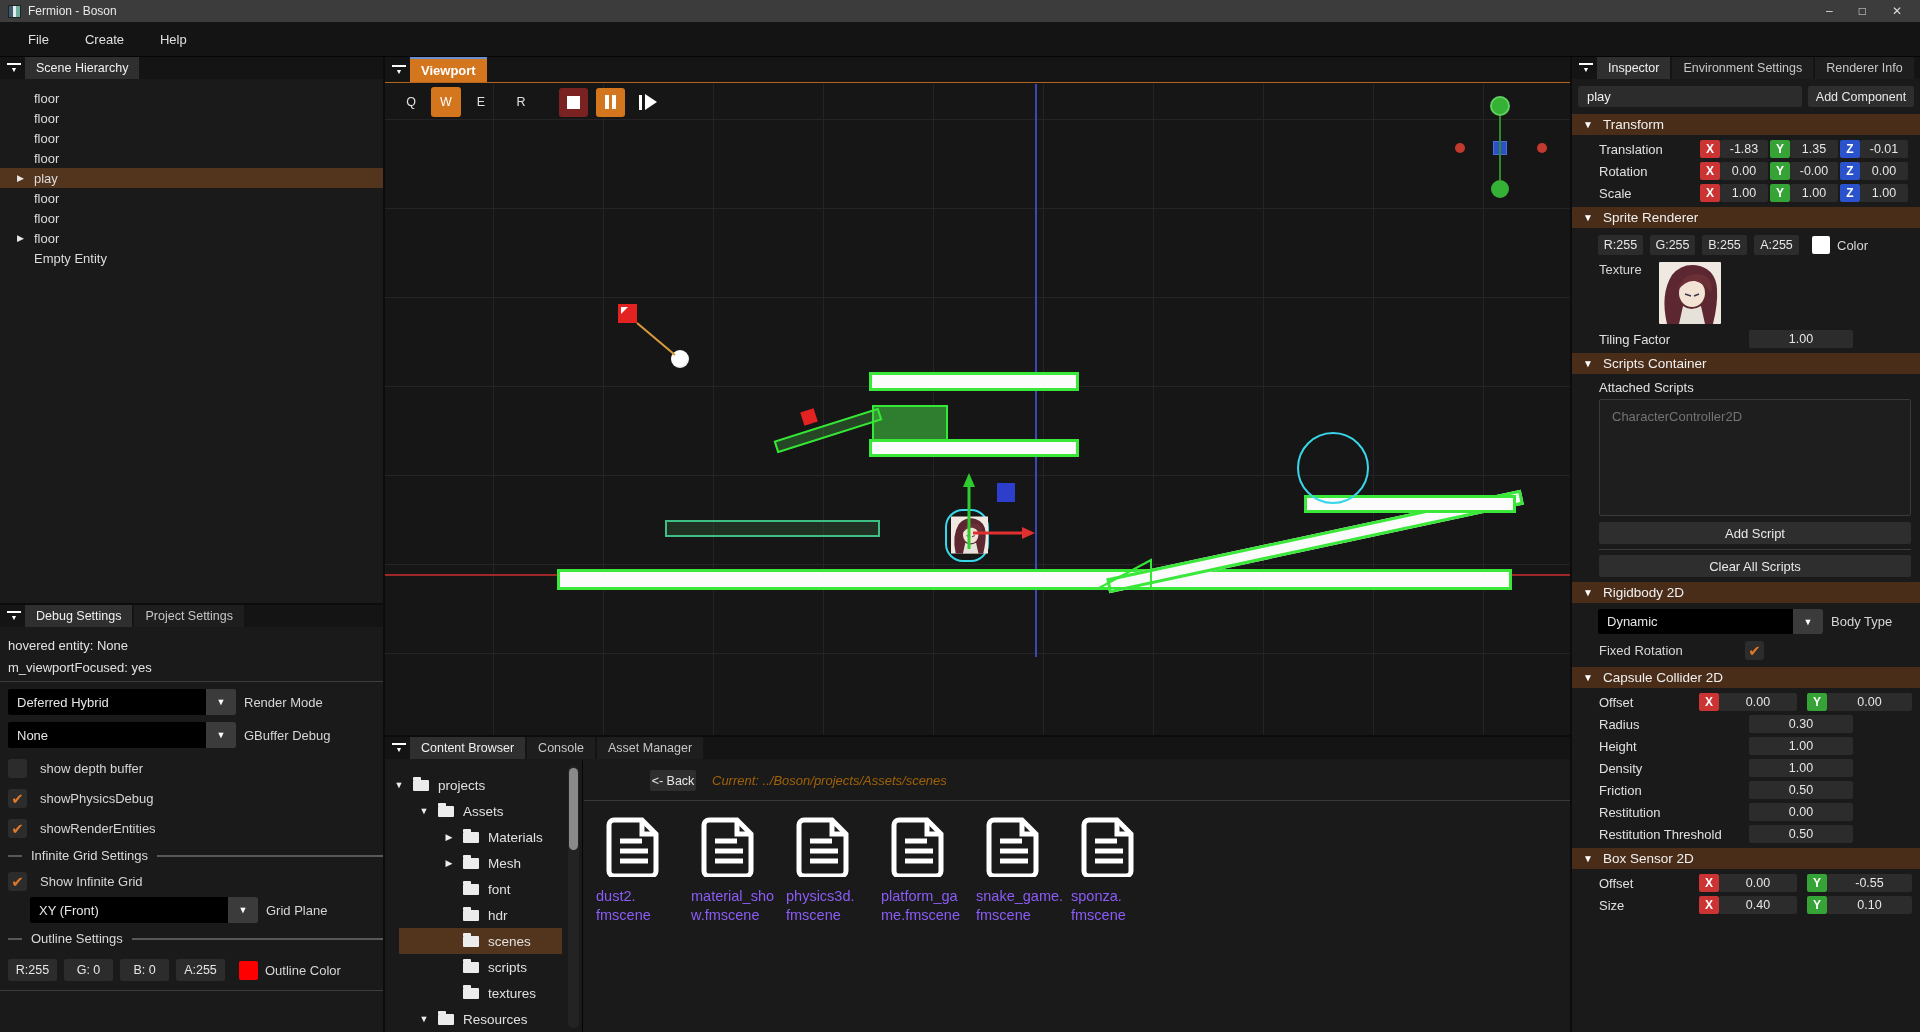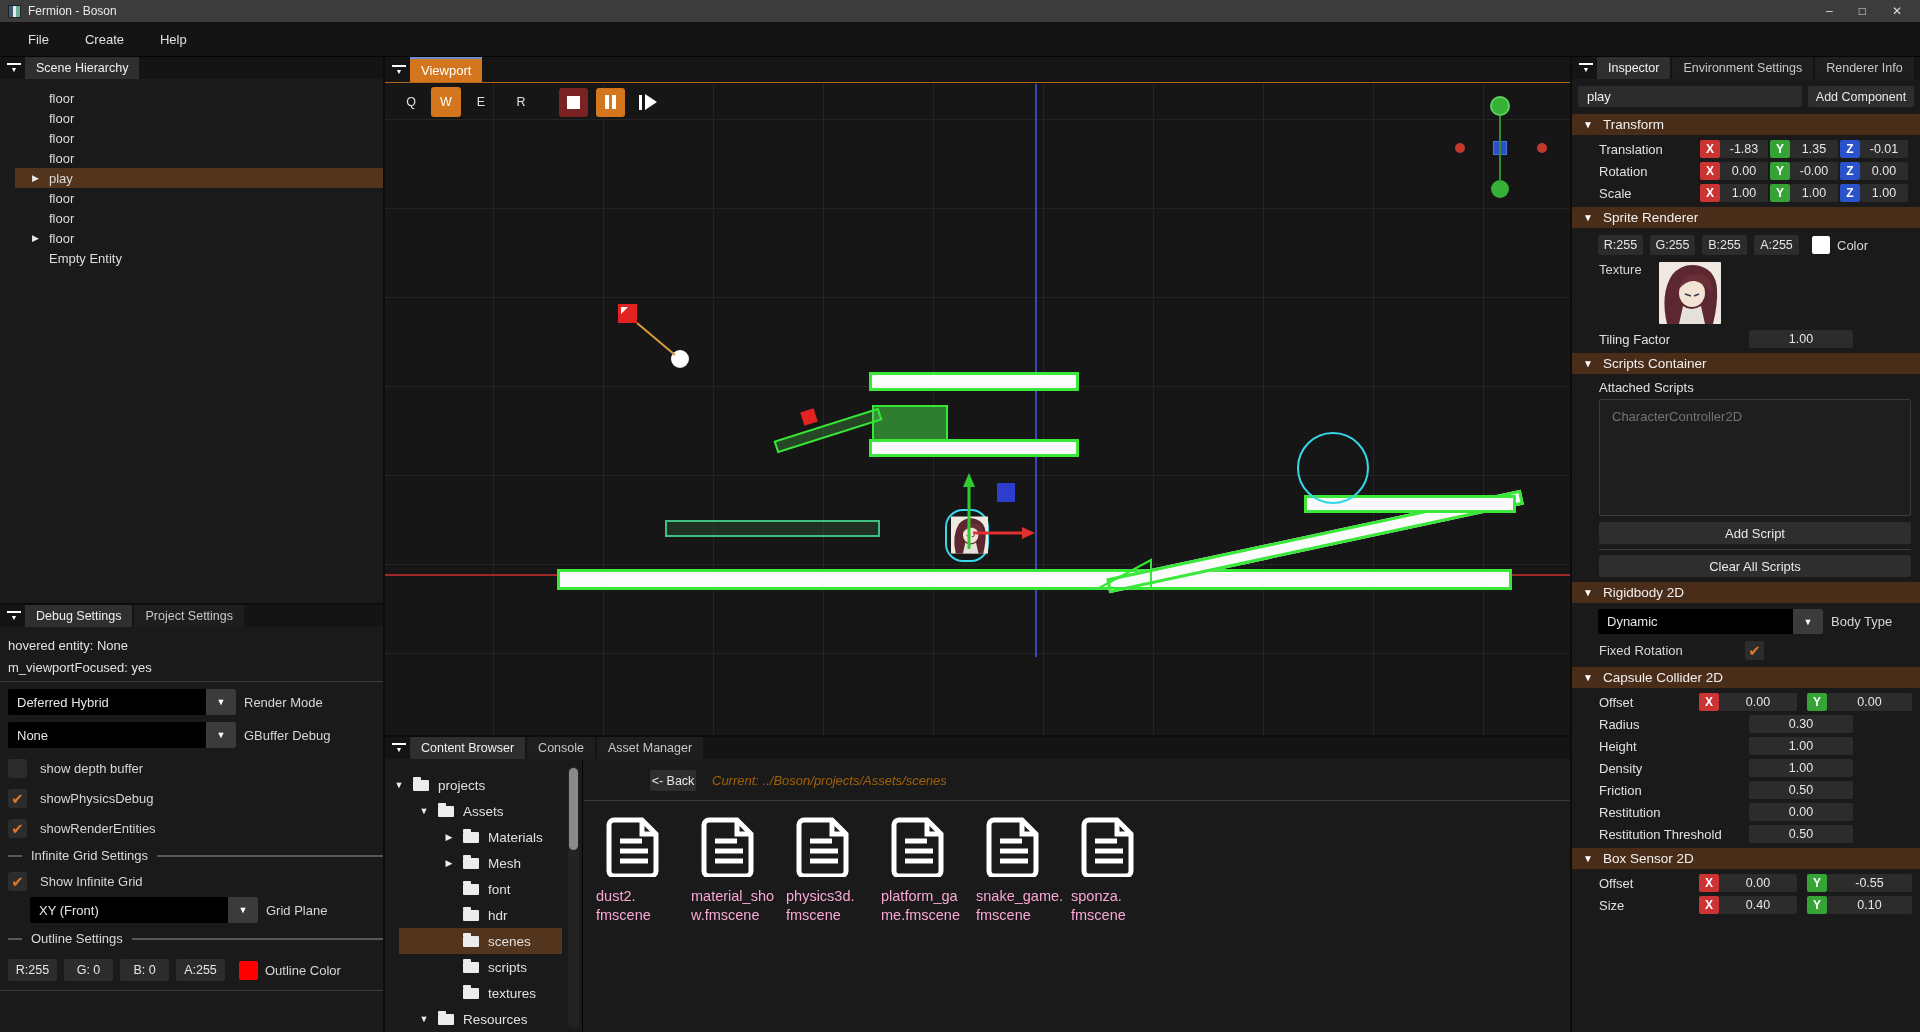--- a/index.html
+++ b/index.html
@@ -45,40 +45,40 @@
     justify-content:center; font-size:13px; }
   .sep-header { display:flex; align-items:center; gap:9px; font-size:13px; color:#dadada; }
   .sep-header::before { content:""; width:14px; height:2px; background:#585858; }
   .sep-header::after { content:""; flex:1; height:2px; background:#585858; }
   .hr { height:1px; background:#3c3c3c; }
   .swatch { width:19px; height:19px; border-radius:2px; flex:0 0 auto; }
   .swatch-red { background:#ff0000; } .swatch-white { background:#ffffff; }
 
   
   #hierarchy { left:0; top:57px; width:383px; height:546px; }
-  #hierarchy .rows { padding-top:9px;padding-left:15px; }
+  #hierarchy .rows { padding-top:9px; }
   .hrow { height:20px; display:flex; align-items:center; font-size:13px; color:#dcdcdc; position:relative; }
   .hrow .arrow { position:absolute; left:17px; font-size:9px; color:#e8e8e8; }
   .hrow .hlabel { margin-left:34px; }
   .hrow.selected { background:#53341d; }
 
   
   #debug { left:0; top:605px; width:383px; height:427px; }
   #debug .body { padding:6px 0 0 0; }
   .dbg-line { margin:3px 0 3px 8px; font-size:13px; height:19px; line-height:19px; color:#e2e2e2; }
   .dd-row { display:flex; align-items:center; gap:8px; margin:7px 0 7px 8px; }
   .dd-row .dd { width:228px; }
   .dd-row .ddlabel { font-size:13px; }
   .cb-row { display:flex; align-items:center; gap:13px; margin:10px 0 10px 8px; height:20px; font-size:13px; }
   #debug .rgba-row { display:flex; align-items:center; gap:7px; margin:9px 0 9px 8px; }
   #debug .rgba-row .chip { width:49px; height:22px; }
 
   
   #viewport { left:385px; top:57px; width:1185px; height:678px; background:#151515; }
-  #viewport .tabbar { height:26px; border-bottom:1px solid #b5651d; background:#151515; }
+  #viewport .tabbar { height:26px; border-bottom:1px solid #b5651d; background:#151515;font-weight:bold; }
   .tab.vtab { background:#d4761e; color:#fff; border-top:2px solid #6a8fd0; font-size:13px; }
   .vp-scene { position:absolute; left:0; top:27px; right:0; bottom:0; background-color:#161616;
     background-image:linear-gradient(to right,#242424 1px,transparent 1px),
                      linear-gradient(to bottom,#242424 1px,transparent 1px);
     background-size:110px 89px; background-position:108px 35px; overflow:hidden; }
   .vp-toolbar { position:absolute; left:0; top:2px; height:32px; display:flex; align-items:center; gap:8px;
     padding-left:14px; z-index:5; }
   .toolkey { width:24px; height:24px; display:flex; align-items:center; justify-content:center;
     font-size:12.5px; color:#e0e0e0; border-radius:3px; }
   .toolkey.active { background:#d4761e; color:#fff; width:30px; height:30px; }
@@ -114,21 +114,21 @@
   .trow > * { position:relative; z-index:1; }
   .tree-scroll { position:absolute; right:3px; top:6px; width:11px; bottom:4px; background:#232323; border-radius:5px; }
   .tree-thumb { position:absolute; left:1px; right:1px; top:2px; height:82px; background:#8a8a8a; border-radius:5px; }
   .cb-right { position:absolute; left:199px; top:23px; right:0; bottom:0; }
   .back-row { display:flex; align-items:center; gap:16px; padding:10px 16px 9px 66px; }
   .back-row .btn { width:46px; height:21px; font-size:12.5px; }
   .path-text { font-size:13px; font-style:italic; color:#a16207; }
   .files { display:flex; gap:5px; padding:16px 0 0 12px; border-top:1px solid #3a3a3a; }
   .file-cell { width:90px; }
   .file-cell svg { display:block; margin-left:10px; }
-  .file-name { margin-top:10px; font-size:14.5px; line-height:1.3; color:#f9a8d4; white-space:pre-line; }
+  .file-name { margin-top:10px; font-size:14.5px; line-height:1.3; color:#8b5cf6; white-space:pre-line; }
 
   
   #inspector { left:1572px; top:57px; width:348px; height:975px; }
   #inspector .tabbar .tab { font-size:12.5px; }
   .name-row { display:flex; gap:6px; margin:7px 6px 7px 6px; }
   .name-input { flex:1; height:21px; background:#2c2c2c; border-radius:2px; display:flex; align-items:center;
     padding-left:9px; font-size:13px; color:#f0f0f0; }
   .addcomp { width:106px; height:21px; font-size:12.5px; }
   .sect { height:21px; background:#4a2d19; display:flex; align-items:center; gap:10px; padding-left:11px;
     font-size:13.5px; color:#f0f0f0; margin:5px 0; }

